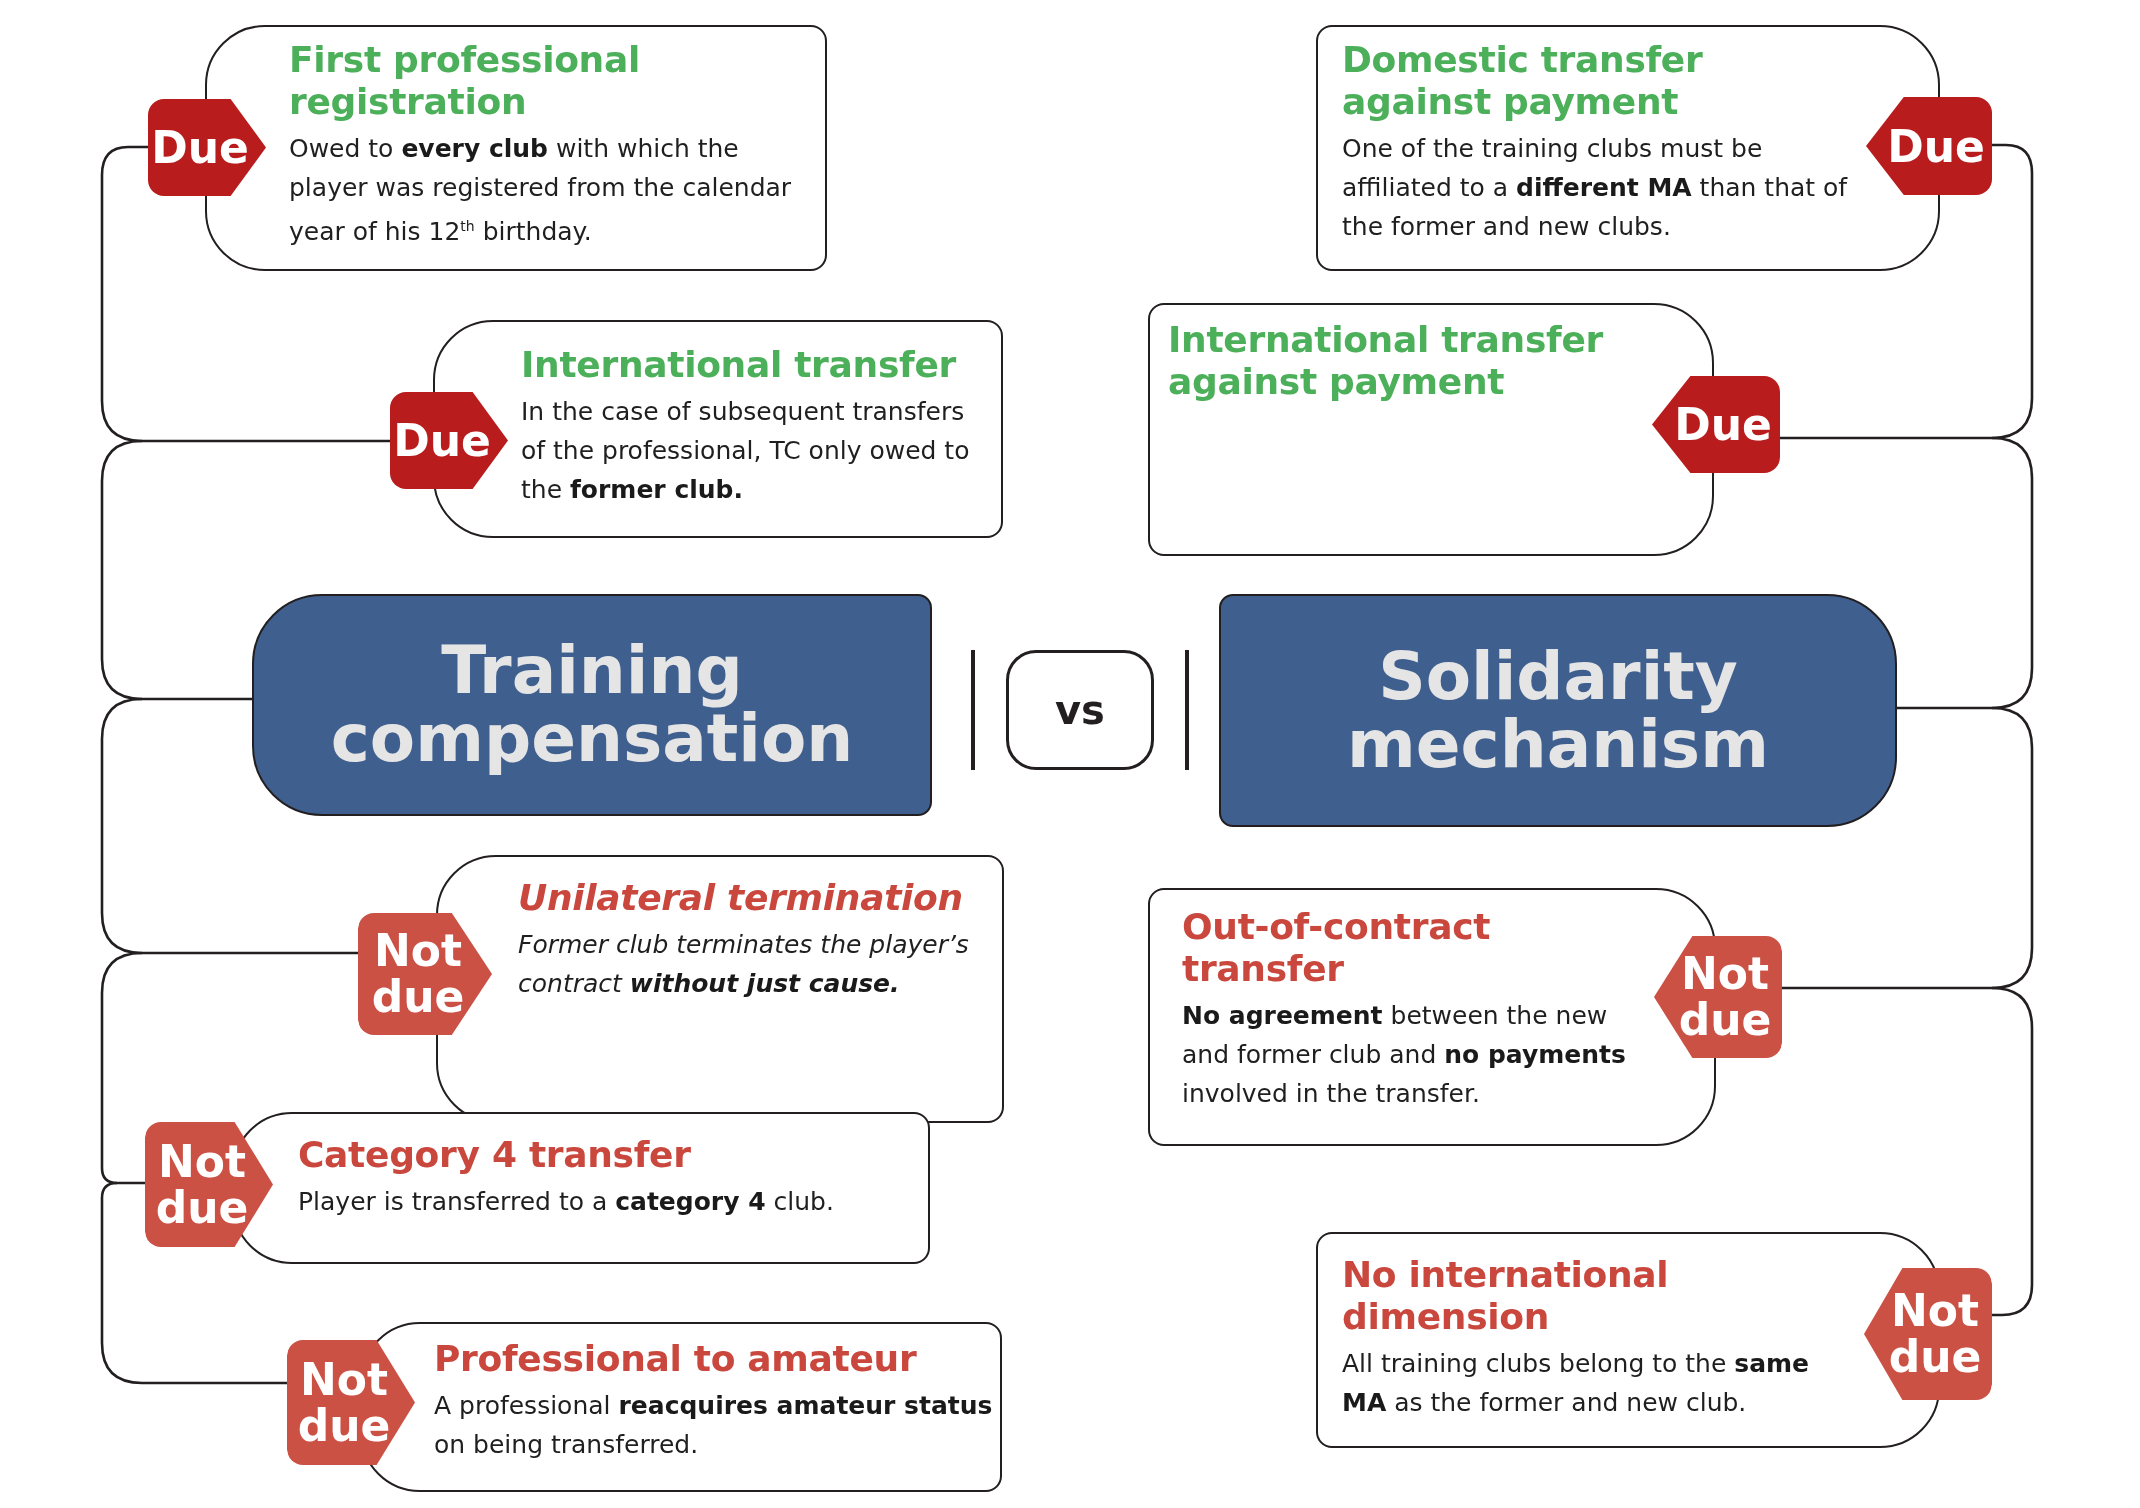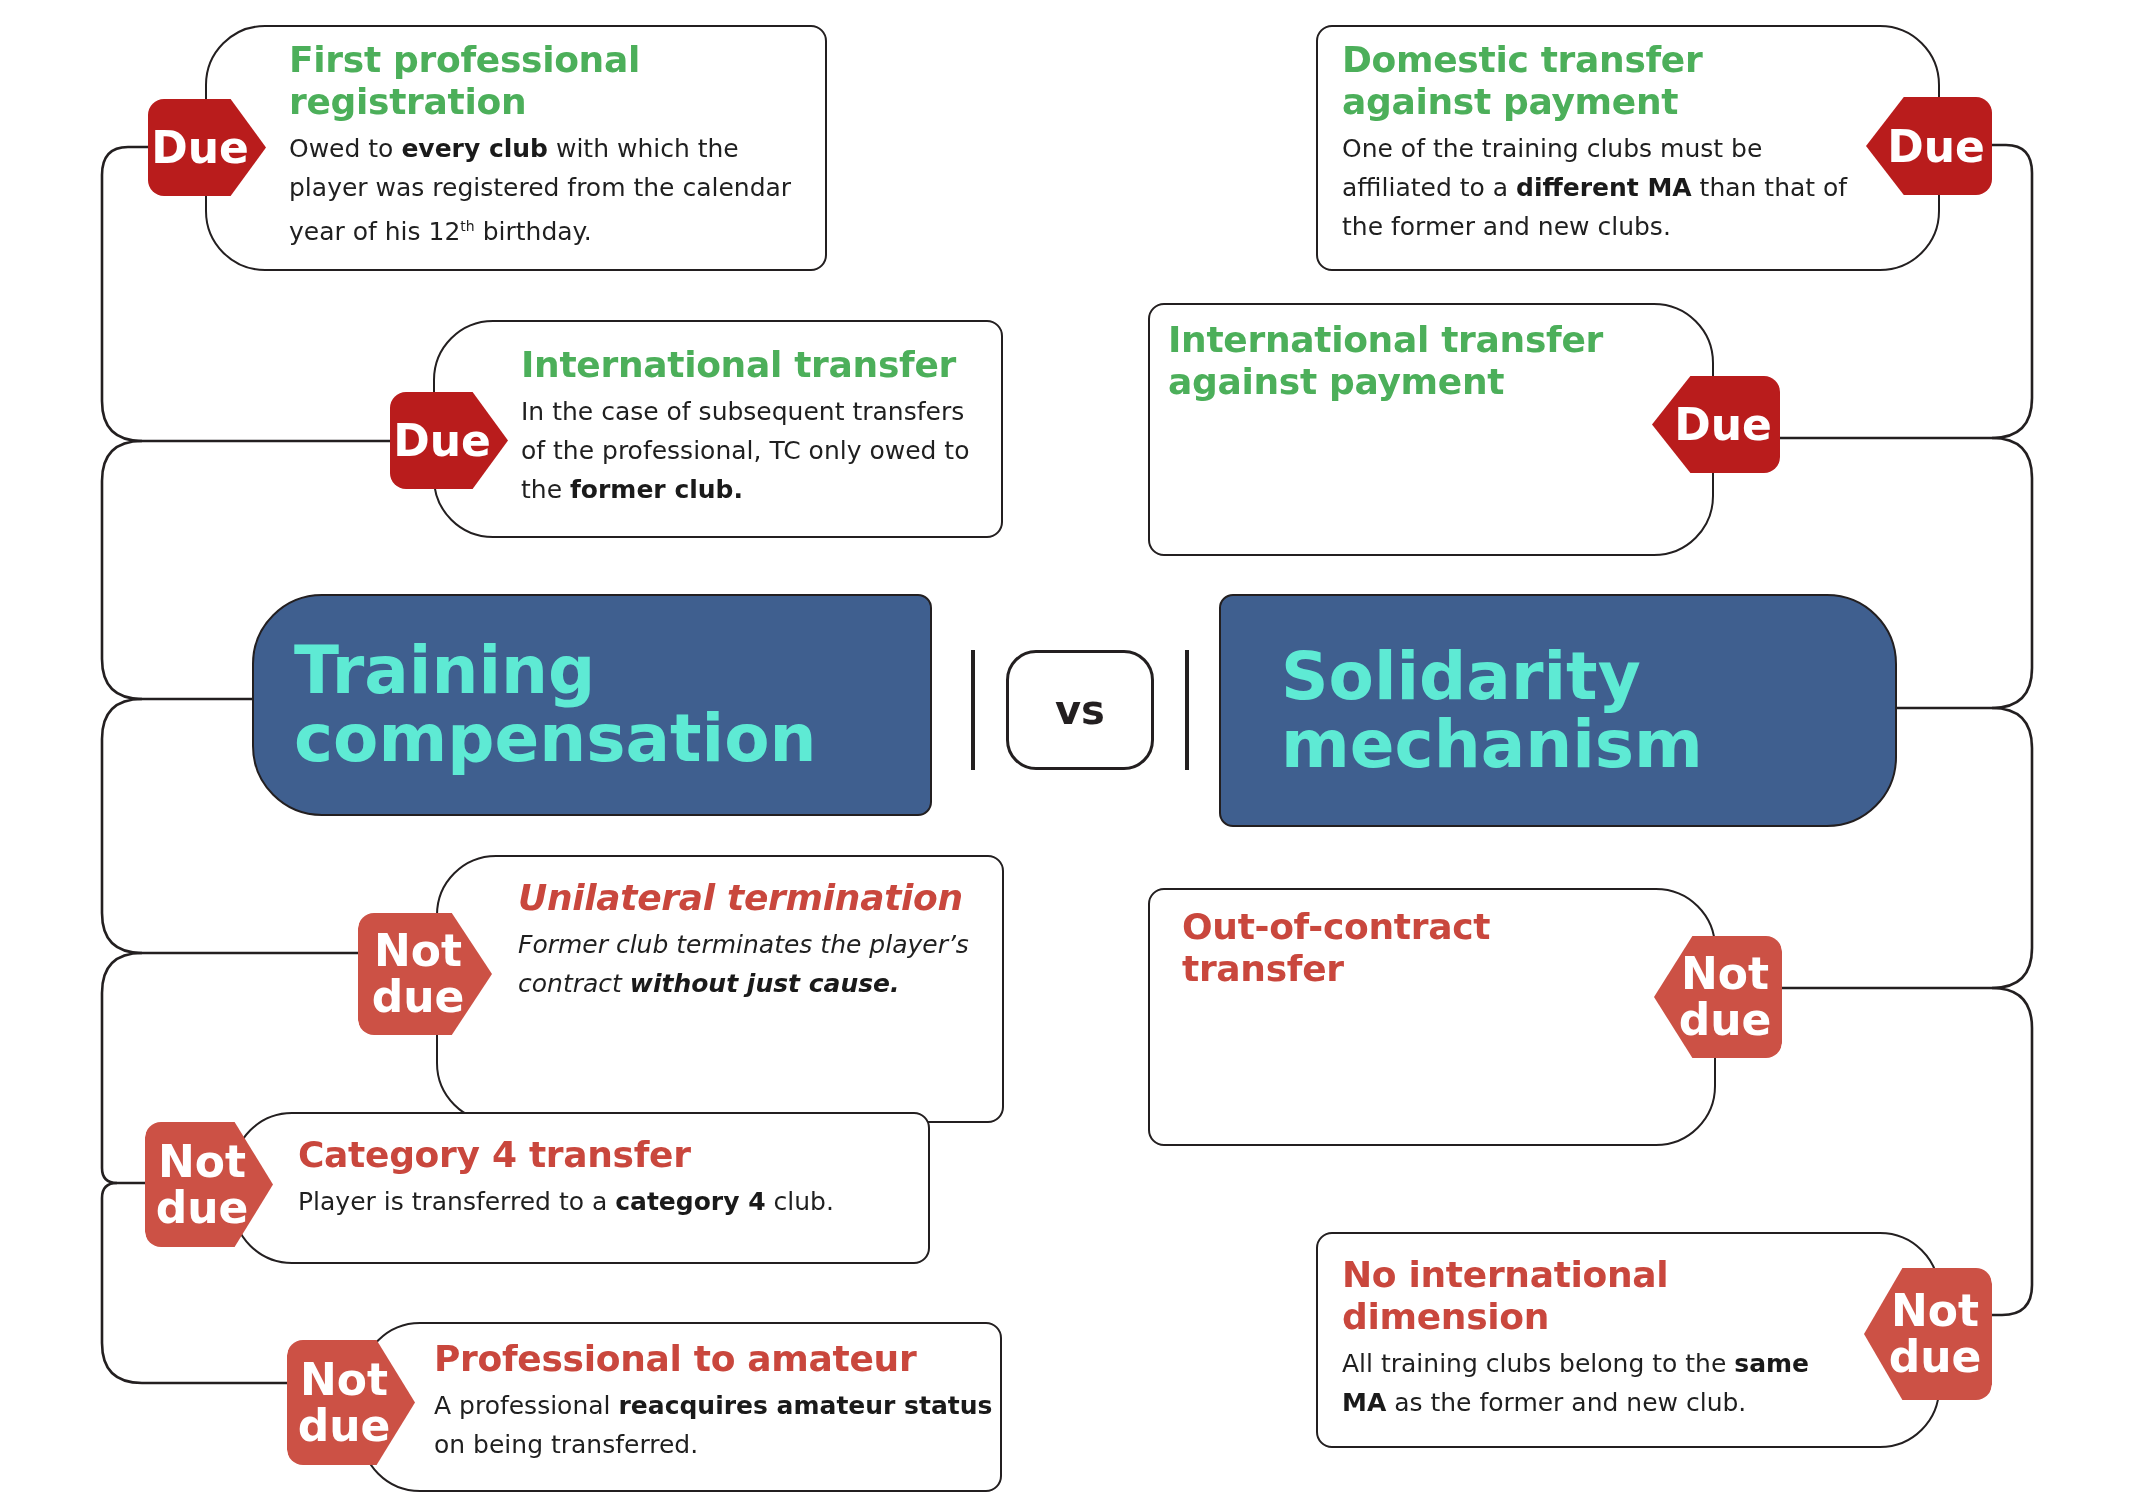--- a/index.html
+++ b/index.html
@@ -18,21 +18,21 @@
   .desc { font-size:25px; line-height:39px; color:#1f1f1f; margin-top:6px; }
   .desc b { font-weight:bold; color:#1a1a1a; }
   .desc sup { font-size:14px; }
   .badge { position:absolute; box-sizing:border-box; color:#fff; font-weight:bold;
            display:flex; align-items:center; justify-content:center; text-align:center; }
   .badge.green { background:#b91c1c; font-size:44px; }
   .badge.red { background:#cc5145; font-size:44px; line-height:46px; }
   .badge.pr { clip-path: polygon(0 12%, 2% 3%, 8% 0, 70% 0, 100% 50%, 70% 100%, 8% 100%, 2% 97%, 0 88%); border-radius:16px 0 0 16px; padding-right:14px; }
   .badge.pl { clip-path: polygon(30% 0, 92% 0, 98% 3%, 100% 12%, 100% 88%, 98% 97%, 92% 100%, 30% 100%, 0 50%); border-radius:0 16px 16px 0; padding-left:14px; }
   .main { position:absolute; box-sizing:border-box; background:#3f5f8f; border:2.6px solid #231f20;
-          color:#5eead4; font-weight:bold; font-size:66px; line-height:68px; text-align:left;
+          color:#e5e5e5; font-weight:bold; font-size:66px; line-height:68px; text-align:center;
           display:flex; align-items:center; justify-content:center; }
   .main.tc { border-radius:70px 14px 14px 70px; }
   .main.sm { border-radius:14px 70px 70px 14px; }
   .vs-box { position:absolute; box-sizing:border-box; border:3.5px solid #231f20; border-radius:30px;
             display:flex; align-items:center; justify-content:center;
             font-weight:bold; font-size:40px; color:#231f20; background:#fff; }
   .divider { position:absolute; width:4px; background:#231f20; }
 </style>
 </head>
 <body>
@@ -108,20 +108,21 @@
 <div class="card right" style="left:1148px; top:303px; width:566px; height:253px;">
   <div class="inner" style="left:18px; top:14px; width:470px;">
     <div class="title green">International transfer against payment</div>
   </div>
 </div>
 <div class="badge green pl" style="left:1652px; top:376px; width:128px; height:97px;">Due</div>
 
 <div class="card right" style="left:1148px; top:888px; width:568px; height:258px;">
   <div class="inner" style="left:32px; top:16px; width:470px;">
     <div class="title red">Out-of-contract transfer</div>
+    <div class="desc"><b>No agreement</b> between the new and former club and <b>no payments</b> involved in the transfer.</div>
   </div>
 </div>
 <div class="badge red pl" style="left:1654px; top:936px; width:128px; height:122px;">Not due</div>
 
 <div class="card right" style="left:1316px; top:1232px; width:624px; height:216px;">
   <div class="inner" style="left:24px; top:20px; width:500px;">
     <div class="title red">No international dimension</div>
     <div class="desc">All training clubs belong to the <b>same MA</b> as the former and new club.</div>
   </div>
 </div>

